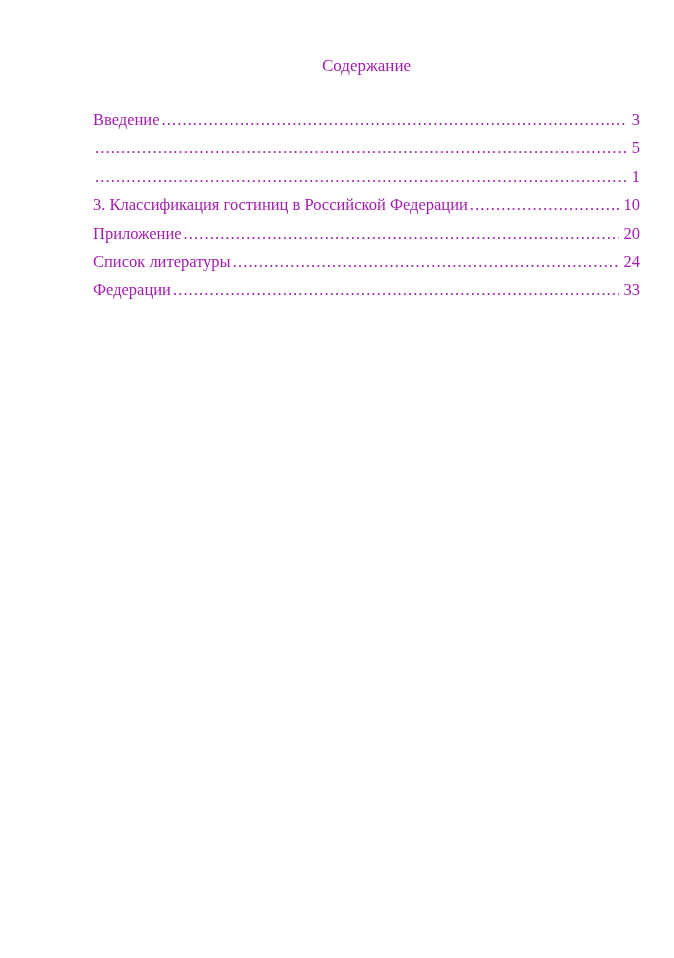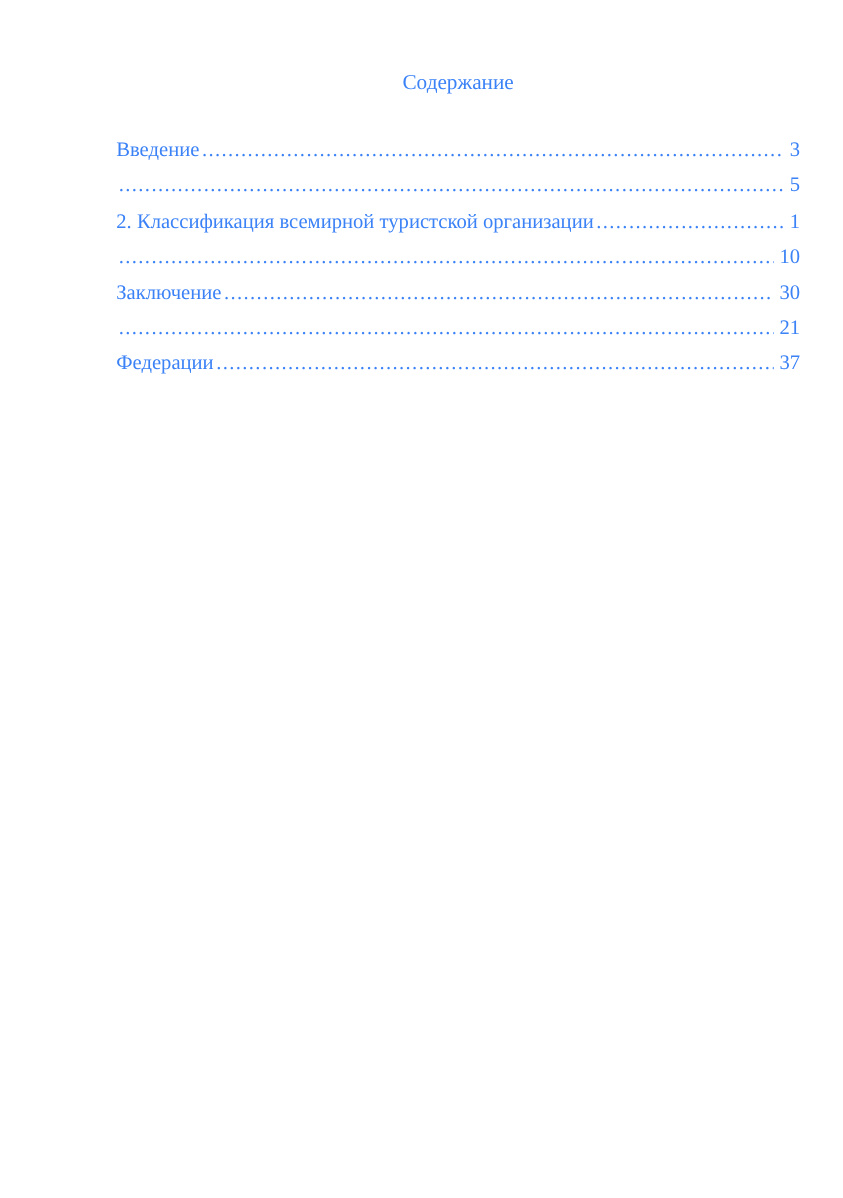--- a/index.html
+++ b/index.html
@@ -7,21 +7,21 @@
     padding: 0;
     background: #ffffff;
   }
   .doc-page {
     position: relative;
     width: 674px;
     height: 958px;
     background: #ffffff;
     overflow: hidden;
     font-family: "Liberation Serif", "DejaVu Serif", serif;
-    color: #3b82f6;
+    color: #a21caf;
   }
   .doc-content {
     padding: 52px 34px 0 93px;
   }
   .doc-title {
     text-align: center;
     font-size: 17px;
     line-height: 28px;
     font-weight: normal;
     margin: 0;
@@ -64,37 +64,38 @@
         <div class="toc-row">
     <span class="toc-label">Введение</span>
     <span class="toc-dots" aria-hidden="true">............................................................................................................................................................................................................................................................................................................</span>
     <span class="toc-page">3</span>
   </div>
         <div class="toc-row">
     <span class="toc-dots" aria-hidden="true">............................................................................................................................................................................................................................................................................................................</span>
     <span class="toc-page">5</span>
   </div>
         <div class="toc-row">
-    <span class="toc-label">2. Классификация всемирной туристской организации</span>
     <span class="toc-dots" aria-hidden="true">............................................................................................................................................................................................................................................................................................................</span>
     <span class="toc-page">1</span>
   </div>
         <div class="toc-row">
+    <span class="toc-label">3. Классификация гостиниц в Российской Федерации</span>
     <span class="toc-dots" aria-hidden="true">............................................................................................................................................................................................................................................................................................................</span>
     <span class="toc-page">10</span>
   </div>
         <div class="toc-row">
-    <span class="toc-label">Заключение</span>
+    <span class="toc-label">Приложение</span>
     <span class="toc-dots" aria-hidden="true">............................................................................................................................................................................................................................................................................................................</span>
-    <span class="toc-page">30</span>
+    <span class="toc-page">20</span>
   </div>
         <div class="toc-row">
+    <span class="toc-label">Список литературы</span>
     <span class="toc-dots" aria-hidden="true">............................................................................................................................................................................................................................................................................................................</span>
-    <span class="toc-page">21</span>
+    <span class="toc-page">24</span>
   </div>
         <div class="toc-row">
     <span class="toc-label">Федерации</span>
     <span class="toc-dots" aria-hidden="true">............................................................................................................................................................................................................................................................................................................</span>
-    <span class="toc-page">37</span>
+    <span class="toc-page">33</span>
   </div>
       </div>
   </div>
 </div>
 
 </body></html>

